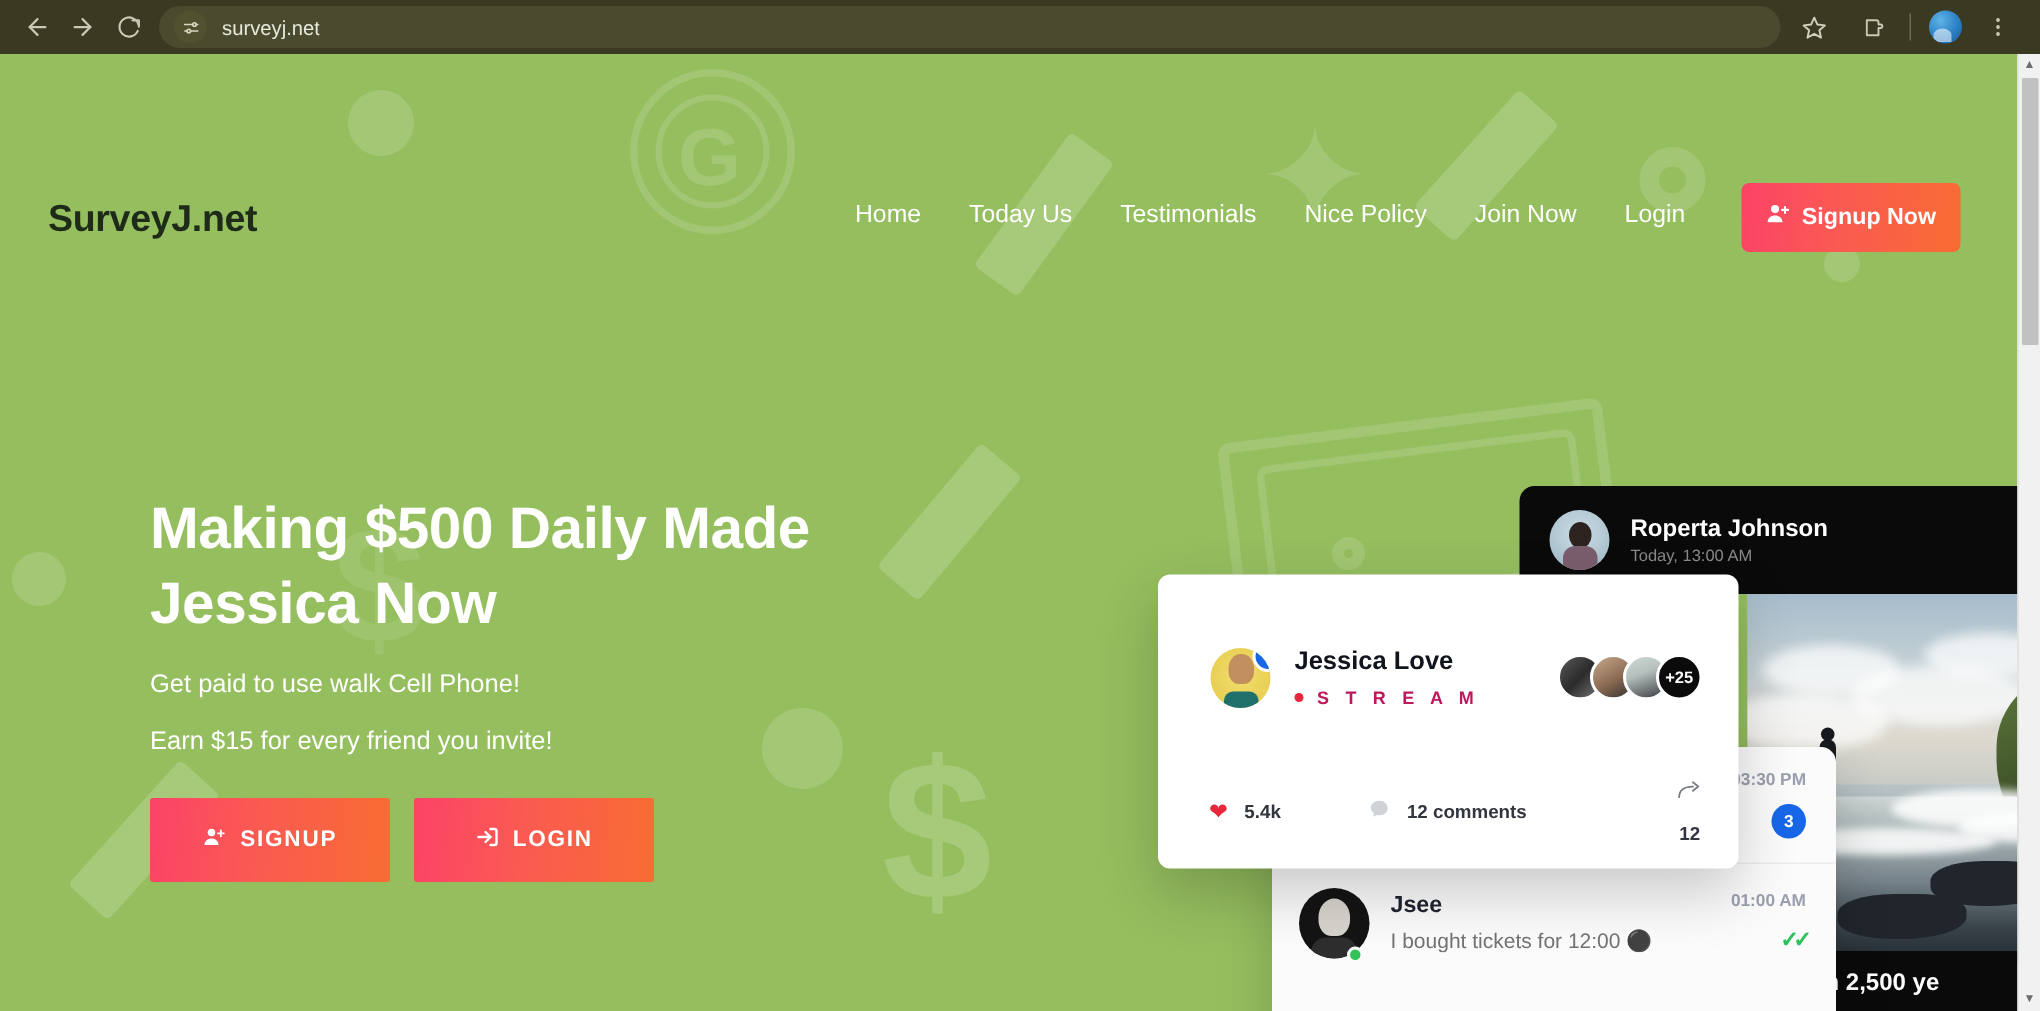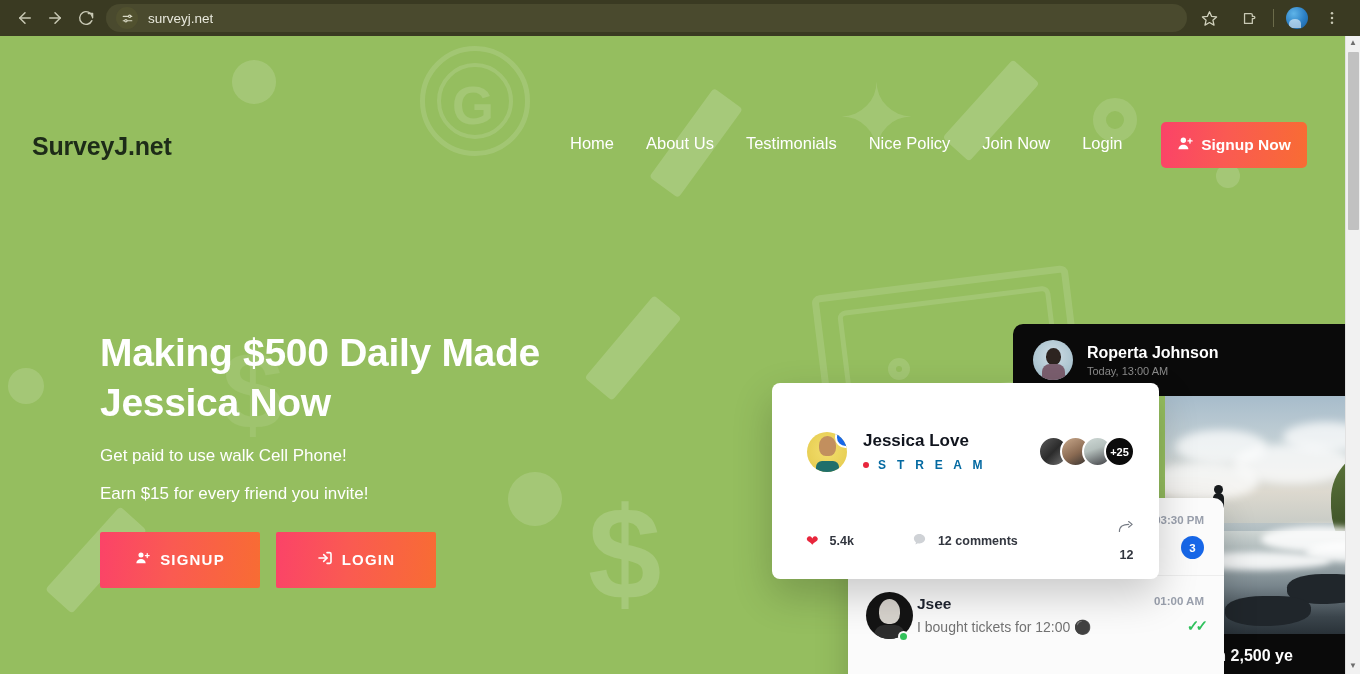--- a/index.html
+++ b/index.html
@@ -301,21 +301,21 @@
   .chat-avatar.av-bw::after {
     content: ""; position: absolute; left: 8px; bottom: 0;
     width: 31px; height: 14px; border-radius: 10px 10px 0 0;
     background: #2e2e2e;
   }
   .online-dot {
     position: absolute; width: 11px; height: 11px; border-radius: 50%;
     background: #32c25a; border: 2px solid #fbfbfb;
     left: 50px; bottom: 12px;
   }
-  .chat-body { margin-left: 4px; flex: 1 1 auto; min-width: 0; }
+  .chat-body { margin-left: 14px; flex: 1 1 auto; min-width: 0; }
   .chat-name {
     font-size: 15.5px; font-weight: 700; color: #1f2430;
     white-space: nowrap; overflow: hidden;
   }
   .chat-msg {
     font-size: 14px; color: #737373; margin-top: 6px;
     white-space: nowrap; overflow: hidden;
   }
   .chat-meta {
     flex: 0 0 auto; text-align: right;
@@ -367,21 +367,21 @@
     display: flex; align-items: center; justify-content: center;
     border: 2px solid #fff;
   }
   #social-names { margin-left: 16px; }
   #social-name { font-size: 17px; font-weight: 700; color: #10141d; }
   #social-stream {
     display: flex; align-items: center; gap: 9px; margin-top: 7px;
   }
   #stream-dot { width: 6px; height: 6px; border-radius: 50%; background: #e8263c; }
   #stream-label {
-    font-size: 12px; color: #0369a1; letter-spacing: 3.8px; font-weight: 600;
+    font-size: 12px; color: #be185d; letter-spacing: 3.8px; font-weight: 600;
   }
   #avatar-stack {
     position: absolute; right: 24px; top: 53px;
     display: flex; align-items: center;
   }
   .stack-av {
     width: 31px; height: 31px; border-radius: 50%;
     border: 2px solid #fff; margin-left: -9px;
     overflow: hidden; position: relative;
   }
@@ -505,21 +505,21 @@
 
   <div class="deco deco-bill" style="left:818px; top:244px; width:258px; height:128px; transform:rotate(-7deg);"></div>
   <div class="deco deco-bill" style="left:842px; top:262px; width:214px; height:96px; transform:rotate(-7deg); border-width:5px;"></div>
   <div class="deco deco-circle-ring" style="left:888px; top:322px; width:22px; height:22px; border-width:8px;"></div>
 
   <div id="site-nav">
     <div id="brand">SurveyJ.net</div>
 
     <div id="nav-links">
       <a class="nav-link" href="#">Home</a>
-      <a class="nav-link" href="#">About Us</a>
+      <a class="nav-link" href="#">Today Us</a>
       <a class="nav-link" href="#">Testimonials</a>
       <a class="nav-link" href="#">Nice Policy</a>
       <a class="nav-link" href="#">Join Now</a>
       <a class="nav-link" href="#">Login</a>
     </div>
 
     <button id="signup-now-btn">
       <span>
         <svg width="17" height="17" viewBox="0 0 24 24" fill="currentColor">
             <circle cx="9" cy="7.5" r="3.8"></circle>

